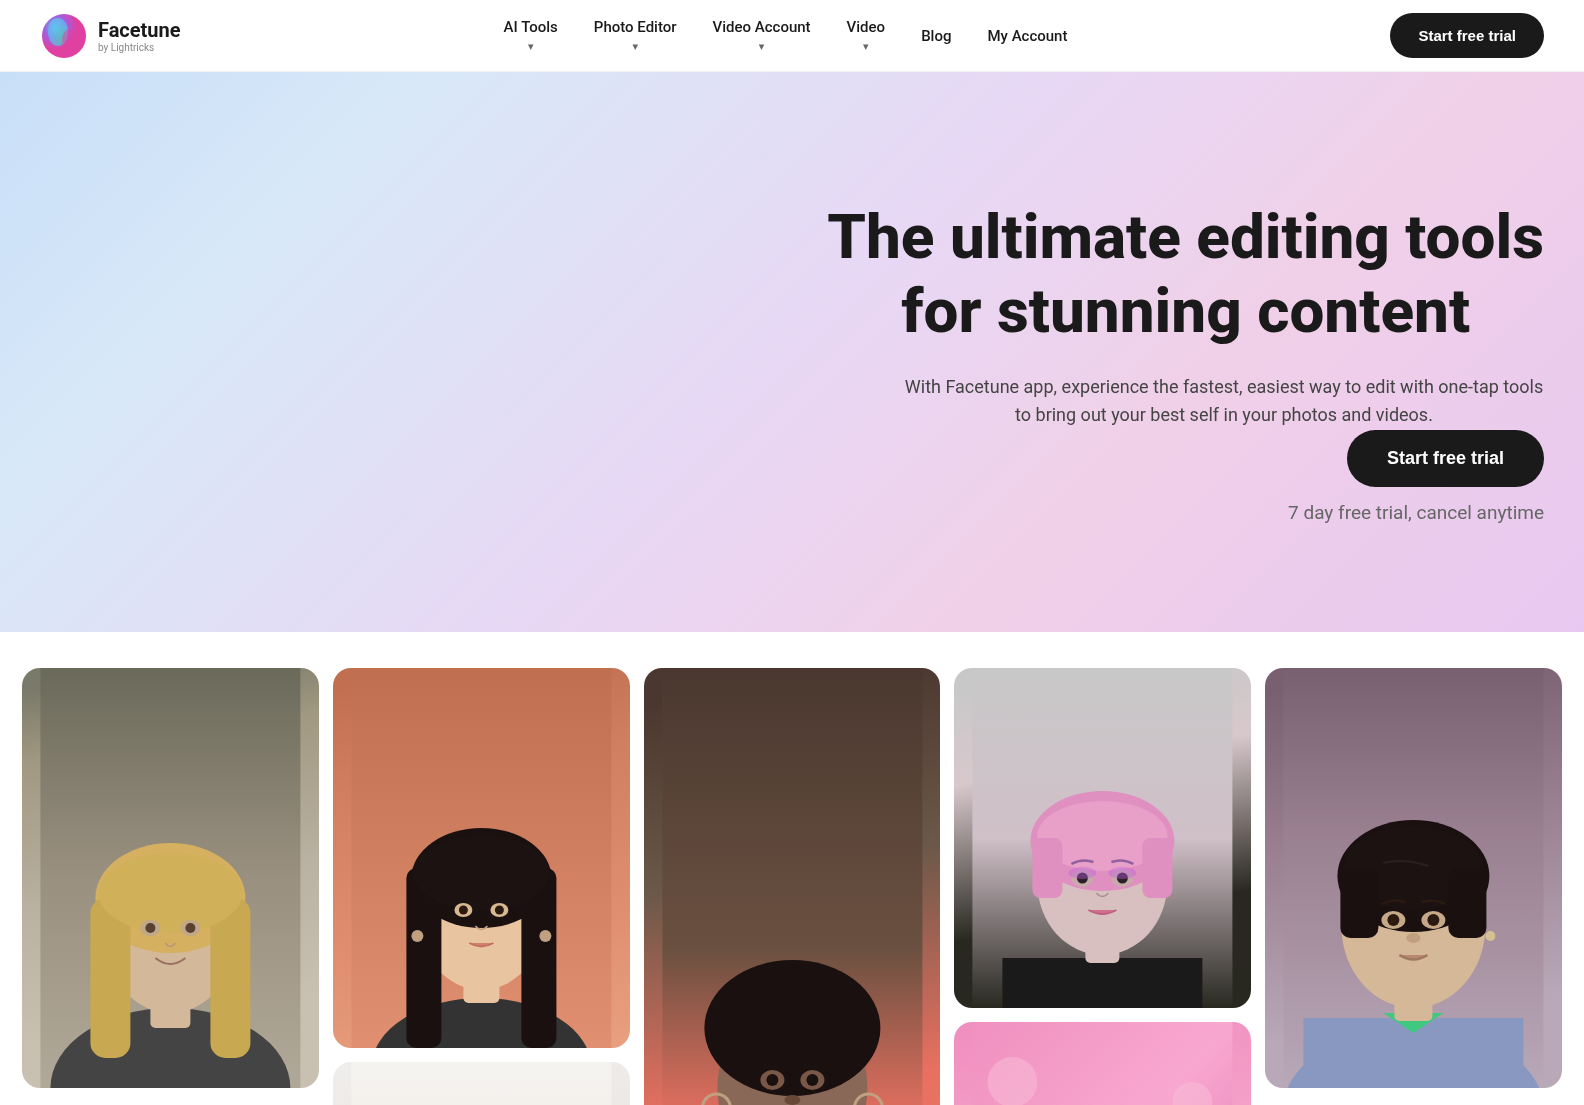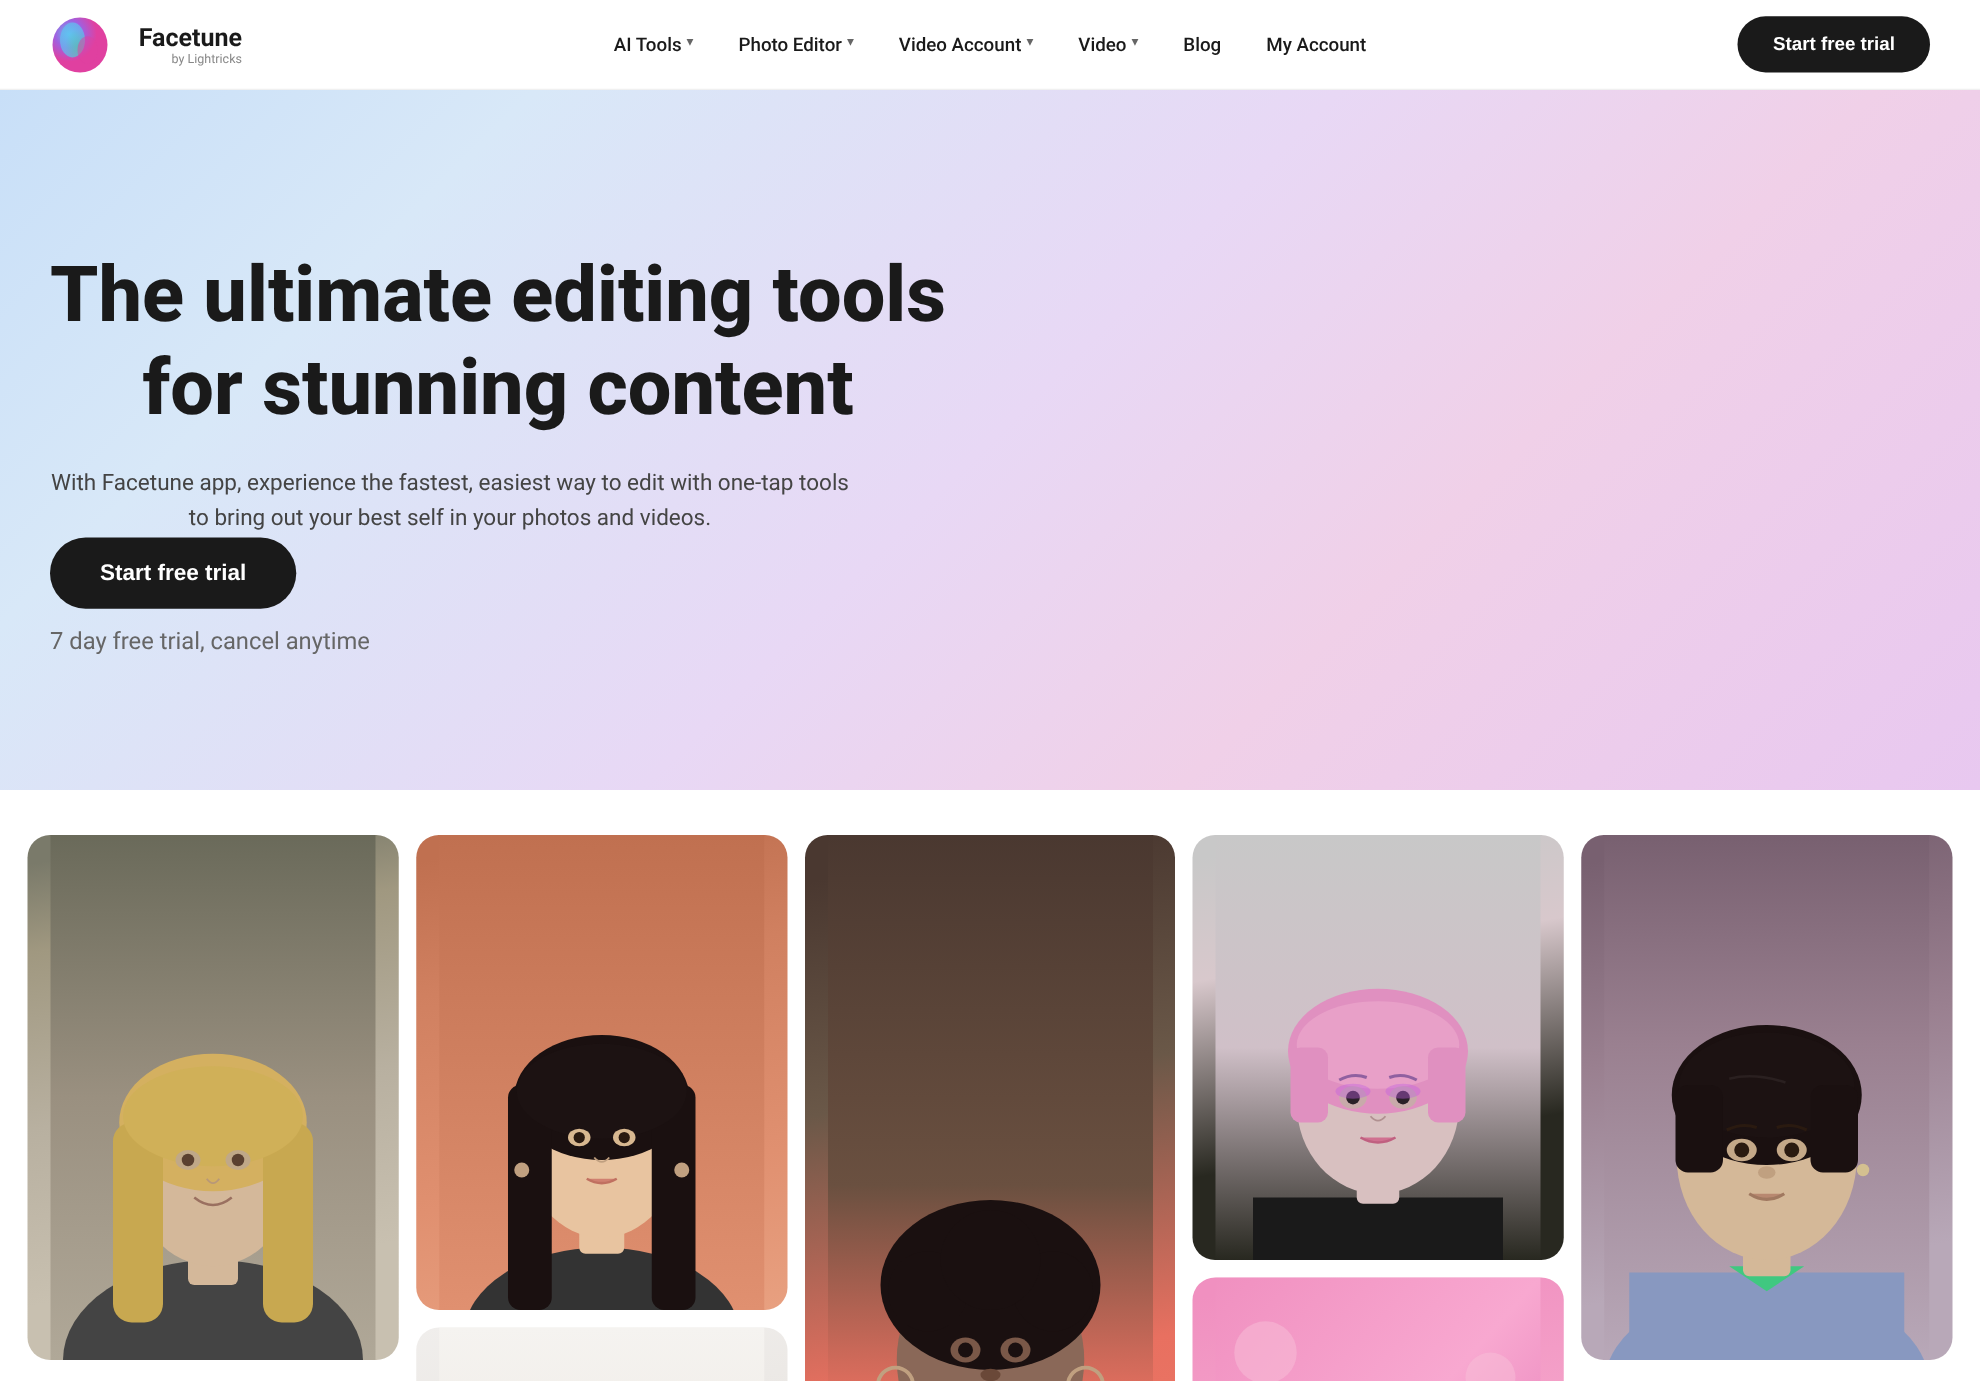--- a/index.html
+++ b/index.html
@@ -24,23 +24,22 @@
       height: 72px;
       background: #fff;
       border-bottom: 1px solid #f0f0f0;
       position: relative;
       z-index: 10;
     }
 
     .navbar-logo {
       display: flex;
       align-items: center;
-      gap: 23px;
+      gap: 10px;
       text-decoration: none;
-      text-align: right;
     }
 
     .logo-icon {
       width: 48px;
       height: 48px;
     }
 
     .logo-text {
       display: flex;
       flex-direction: column;
@@ -60,29 +59,30 @@
     }
 
     .navbar-nav {
       display: flex;
       align-items: center;
       gap: 8px;
     }
 
     .nav-item {
       display: flex;
-      align-items: flex-start;
+      align-items: center;
       gap: 4px;
       padding: 8px 14px;
       font-size: 15px;
       color: #1a1a1a;
       cursor: pointer;
       border-radius: 6px;
       text-decoration: none;
       font-weight: 500;
+      flex-direction: column;
     }
 
     .nav-chevron {
       font-size: 11px;
       color: #666;
     }
 
     .navbar-cta {
       background: #1a1a1a;
       color: #fff;
@@ -94,21 +94,21 @@
       cursor: pointer;
       white-space: nowrap;
     }
 
     
     .hero {
       background: linear-gradient(135deg, #c8dff8 0%, #d8e8f8 20%, #e8d8f5 50%, #f0d0e8 70%, #e8c8f0 100%);
       min-height: 560px;
       display: flex;
       flex-direction: column;
-      align-items: flex-start;
+      align-items: flex-end;
       justify-content: center;
       text-align: center;
       padding: 80px 40px 60px;
       position: relative;
     }
 
     .hero-title {
       font-size: 62px;
       font-weight: 800;
       color: #1a1a1a;

